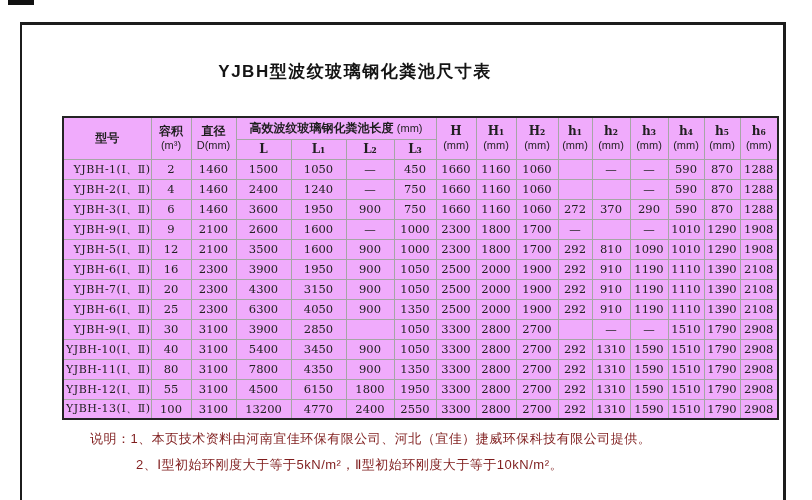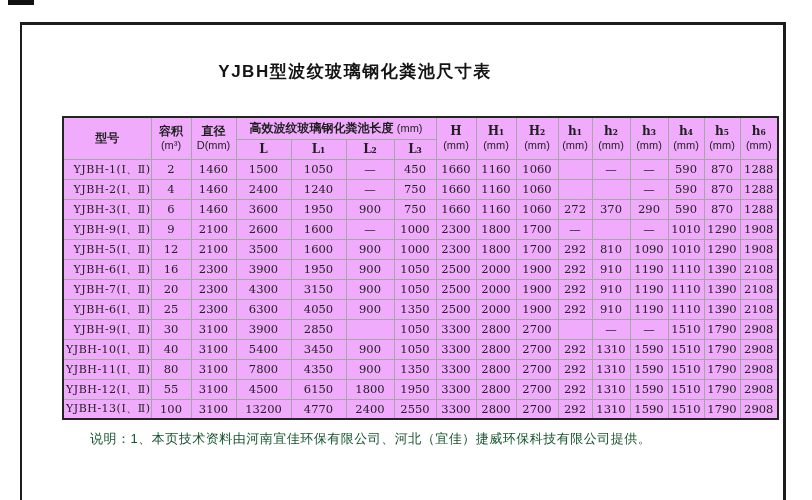--- a/index.html
+++ b/index.html
@@ -67,21 +67,21 @@
     font-family: "DejaVu Serif", "Liberation Serif", serif;
     color: #222;
   }
   .dim-table tbody td.model-cell {
     text-align: right;
     font-size: 11px;
     letter-spacing: 0.5px;
   }
   .notes {
     position: absolute; left: 90px; top: 426px;
-    font-size: 13px; line-height: 26px; color: #14532d;
+    font-size: 13px; line-height: 26px; color: #7f1d1d;
     letter-spacing: 0.5px;
   }
   .note-line-2 { padding-left: 46px; }
 </style>
 </head>
 <body>
 
 <div class="corner-mark"></div>
 <div class="page-frame"></div>
 
@@ -402,13 +402,16 @@
     <td>1790</td>
     <td>2908</td>
   </tr>
     </tbody>
 </table>
 
 <div class="notes">
   <div class="note-line-1">
     <span>说明：</span><span>1、本页技术资料由河南宜佳环保有限公司、河北（宜佳）捷威环保科技有限公司提供。</span>
   </div>
+  <div class="note-line-2">
+    <span>2、Ⅰ型初始环刚度大于等于5kN/m²，Ⅱ型初始环刚度大于等于10kN/m²。</span>
+  </div>
 </div>
 
 </body></html>

